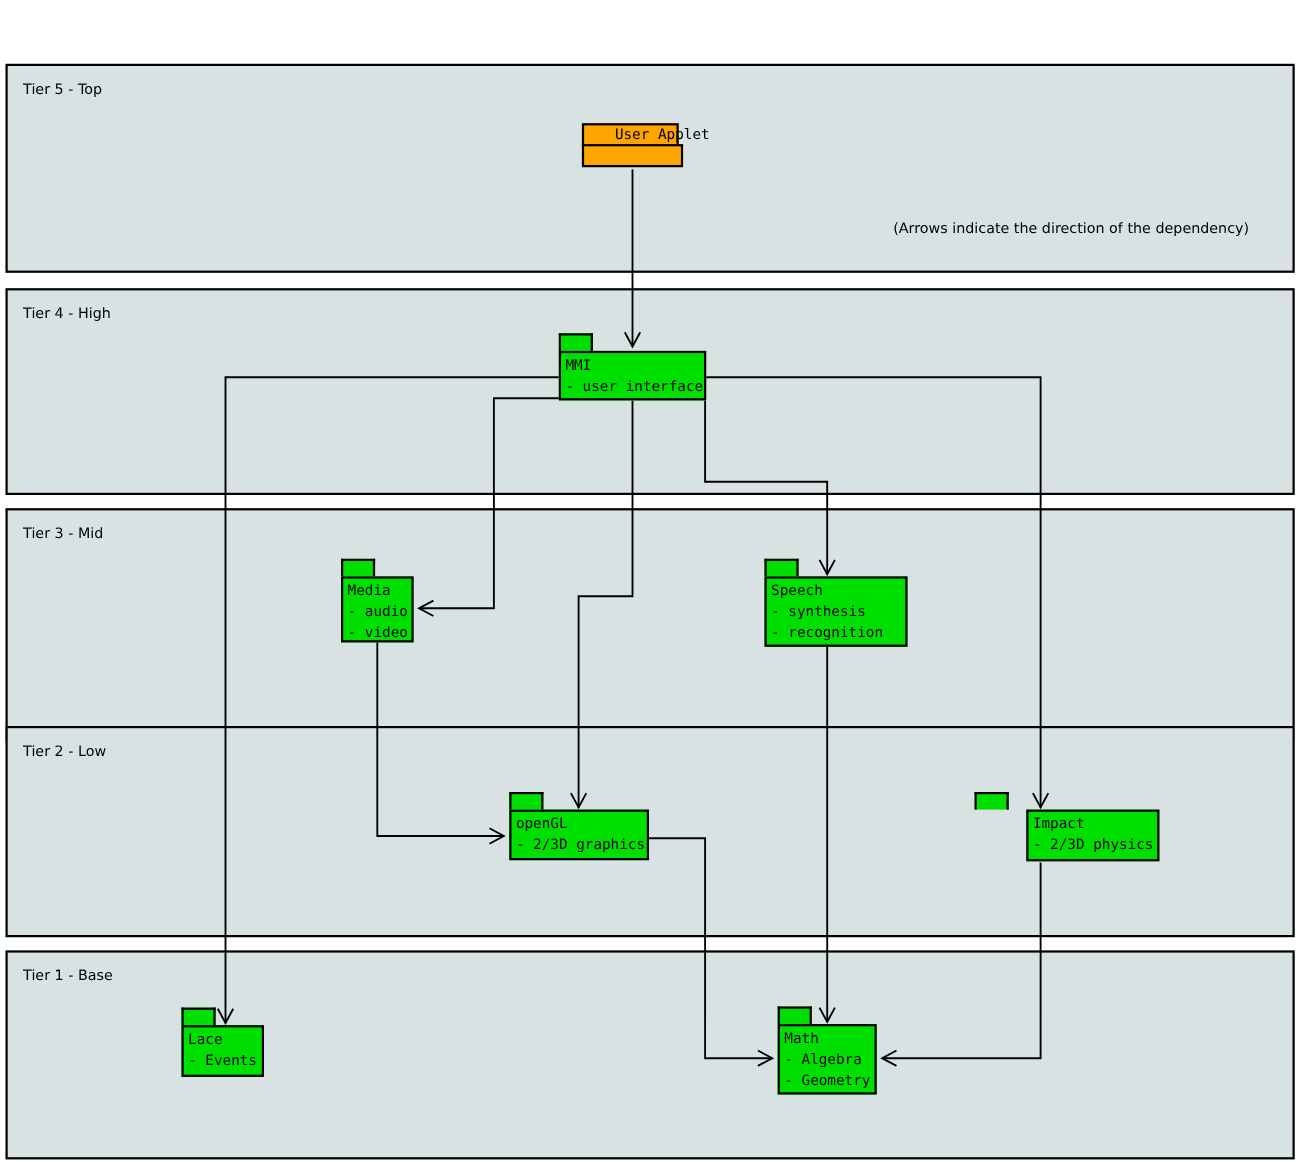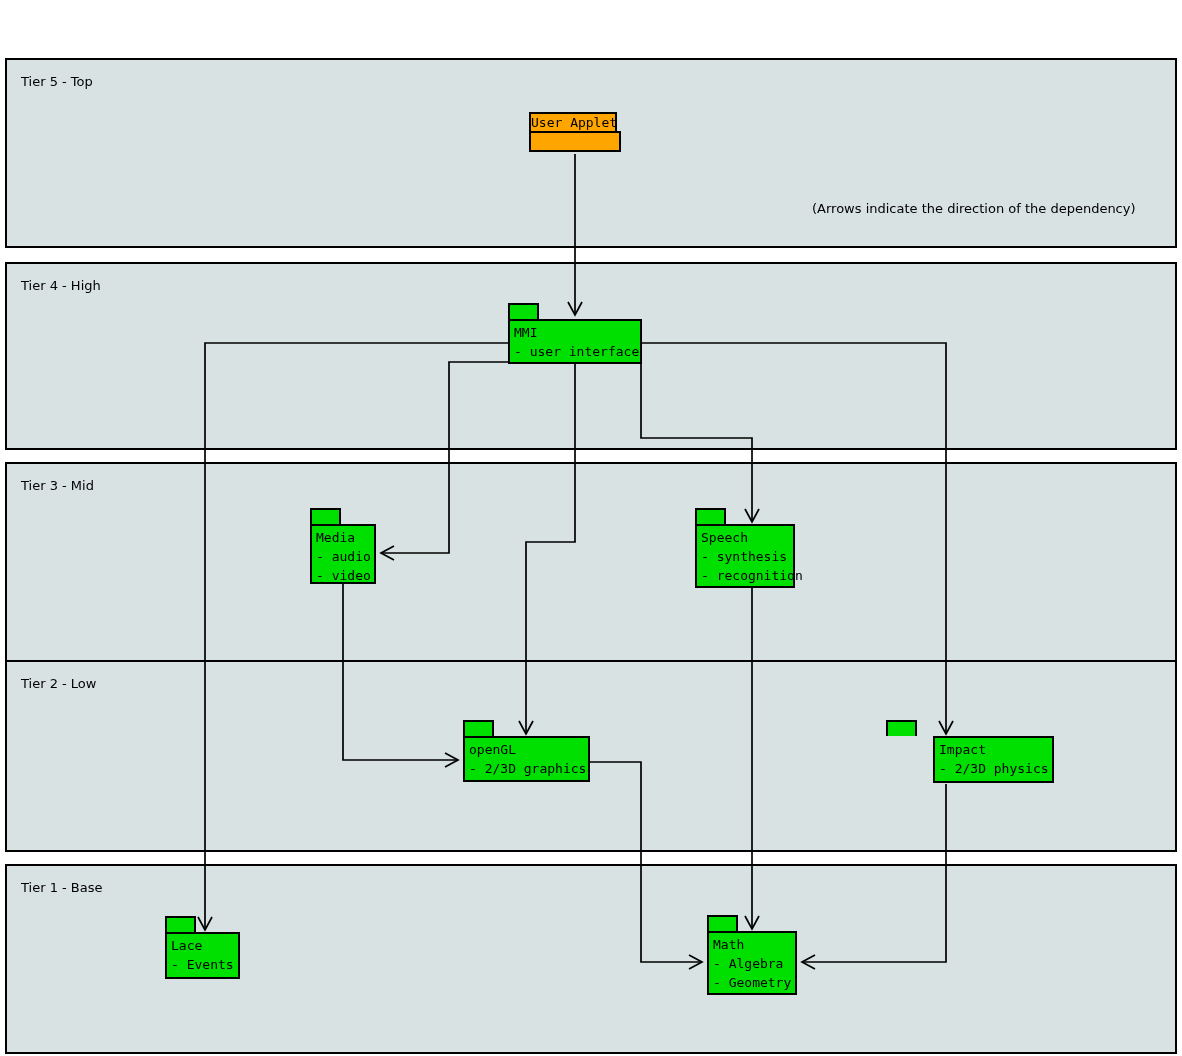--- a/index.html
+++ b/index.html
@@ -69,20 +69,21 @@
     white-space: nowrap;
   }
   .applet-label {
     border: 2px solid var(--line-black);
     background: var(--applet-orange);
     font-size: 13px;
     line-height: 17px;
     text-align: center;
     color: #000;
     white-space: nowrap;
+    padding-left: 28px;
   }
   .applet-body {
     border: 2px solid var(--line-black);
     background: var(--applet-orange);
     margin-top: -2px;
   }
 </style>
 </head>
 <body>
 
@@ -144,21 +145,21 @@
     <div class="folder-tab"></div>
     <div class="folder-body" style="width:66px; height:60px;">
       <div>Media</div>
       <div>- audio</div>
       <div>- video</div>
     </div>
   </div>
 
   <div class="node" style="left:695px; top:508px;">
     <div class="folder-tab"></div>
-    <div class="folder-body" style="width:100px; height:64px;">
+    <div class="folder-body" style="width:130px; height:64px;">
       <div>Speech</div>
       <div>- synthesis</div>
       <div>- recognition</div>
     </div>
   </div>
 
   <div class="node" style="left:463px; top:720px;">
     <div class="folder-tab"></div>
     <div class="folder-body" style="width:127px; height:46px;">
       <div>openGL</div>

